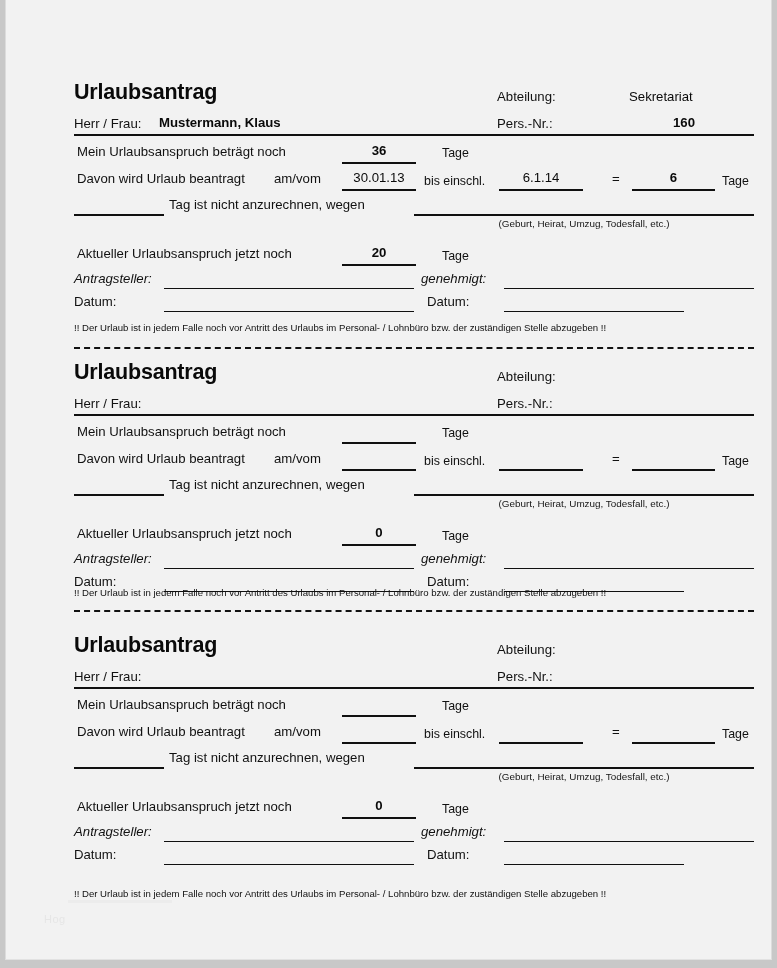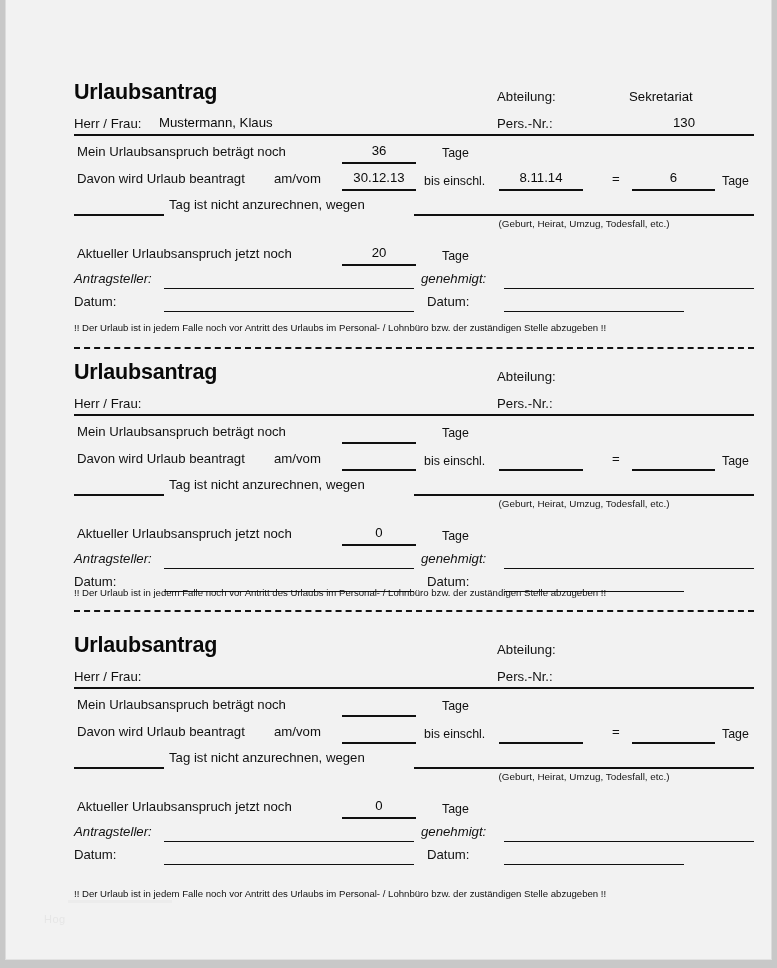--- a/index.html
+++ b/index.html
@@ -61,21 +61,21 @@
 
   
   .val {
     position: absolute;
     font-size: 13.2px;
     color: #0a0a0a;
     text-align: center;
     line-height: 18px;
     white-space: nowrap;
   }
-  .val.bold { font-weight: normal; }
+  .val.bold { font-weight: bold; }
 
   
   .rule {
     position: absolute;
     border-bottom: 2.2px solid #101010;
     height: 0;
   }
   .rule.thin { border-bottom-width: 1.6px; }
 
   
@@ -135,36 +135,36 @@
 
       <div class="blk-title" style="position:absolute; left:5px; top:0;">Urlaubsantrag</div>
 
       <div class="lbl" style="left:428px; top:6px;">Abteilung:</div>
       <div class="val" style="left:560px; top:6px; width:170px; text-align:left;">Sekretariat</div>
 
       <div class="lbl" style="left:5px; top:33px;">Herr / Frau:</div>
       <div class="val bold" style="left:90px; top:32px; width:250px; text-align:left;">Mustermann, Klaus</div>
 
       <div class="lbl" style="left:428px; top:33px;">Pers.-Nr.:</div>
-      <div class="val bold" style="left:560px; top:32px; width:110px;">130</div>
+      <div class="val bold" style="left:560px; top:32px; width:110px;">160</div>
 
       <div class="rule heavy" style="left:5px; top:52px; width:680px;"></div>
 
       <div class="lbl" style="left:8px; top:61px;">Mein Urlaubsanspruch beträgt noch</div>
       <div class="val bold" style="left:273px; top:60px; width:74px;">36</div>
       <div class="rule" style="left:273px; top:80px; width:74px;"></div>
       <div class="lbl small" style="left:373px; top:62px;">Tage</div>
 
       <div class="lbl" style="left:8px; top:88px;">Davon wird Urlaub beantragt</div>
       <div class="lbl" style="left:205px; top:88px;">am/vom</div>
-      <div class="val" style="left:273px; top:87px; width:74px;">30.12.13</div>
+      <div class="val" style="left:273px; top:87px; width:74px;">30.01.13</div>
       <div class="rule" style="left:273px; top:107px; width:74px;"></div>
 
       <div class="lbl small" style="left:355px; top:90px;">bis einschl.</div>
-      <div class="val" style="left:430px; top:87px; width:84px;">8.11.14</div>
+      <div class="val" style="left:430px; top:87px; width:84px;">6.1.14</div>
       <div class="rule" style="left:430px; top:107px; width:84px;"></div>
 
       <div class="lbl" style="left:543px; top:88px;">=</div>
       <div class="val bold" style="left:563px; top:87px; width:83px;">6</div>
       <div class="rule" style="left:563px; top:107px; width:83px;"></div>
       <div class="lbl small" style="left:653px; top:90px;">Tage</div>
 
       <div class="val" style="left:5px; top:112px; width:90px;"></div>
       <div class="rule" style="left:5px; top:132px; width:90px;"></div>
       <div class="lbl" style="left:100px; top:114px;">Tag ist nicht anzurechnen, wegen</div>

